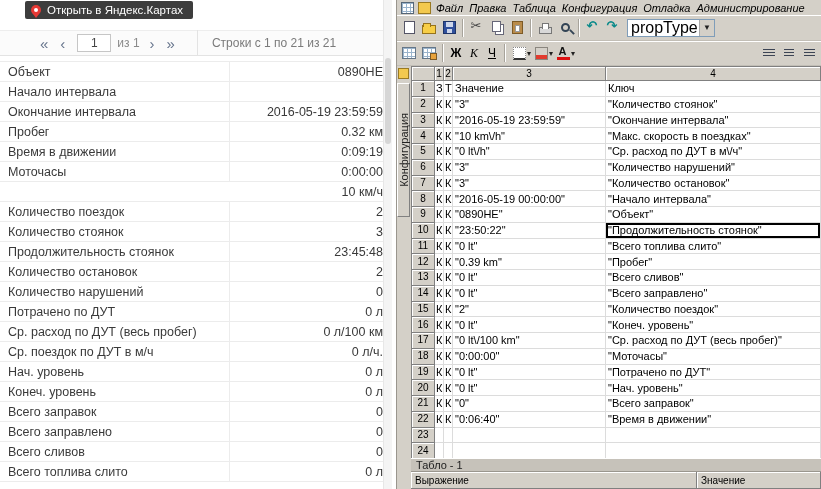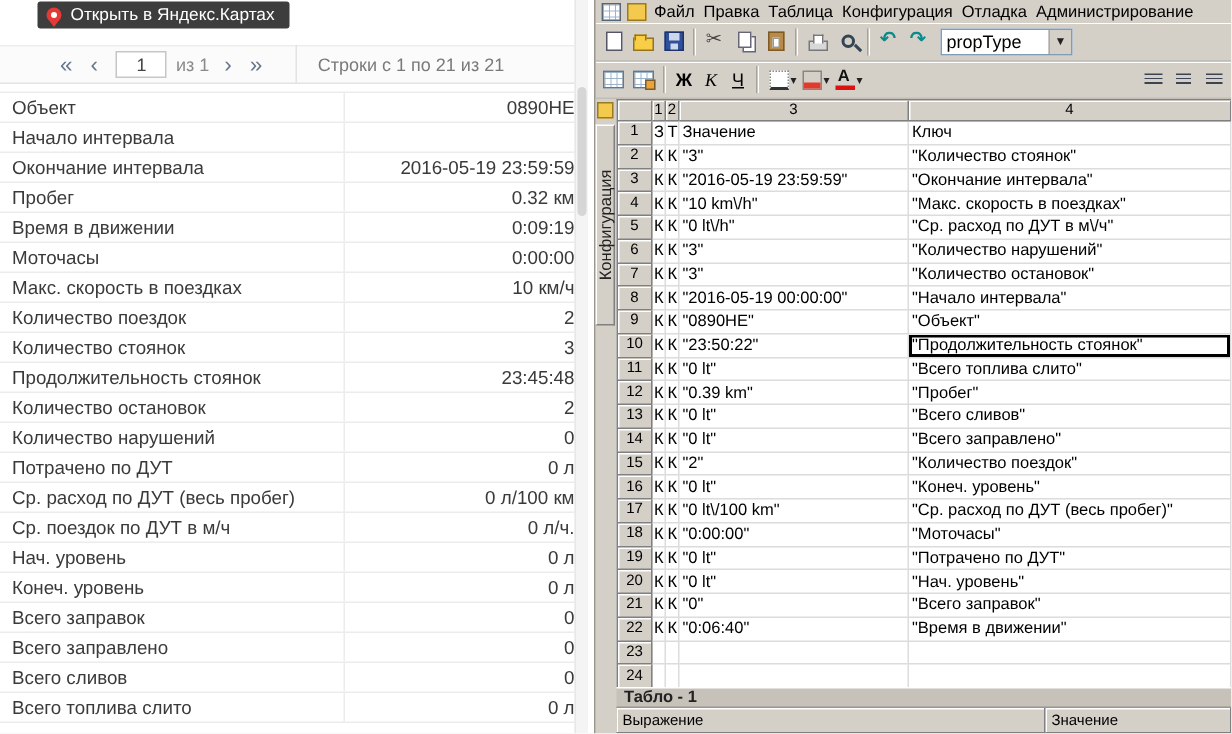--- a/index.html
+++ b/index.html
@@ -36,21 +36,21 @@
   .left-scrollbar { position:absolute; left:383px; top:0; width:9px; height:489px;
                     background:#f4f4f4; border-left:1px solid #e7e7e7; }
   .left-scroll-thumb { position:absolute; left:1px; right:1px; top:58px; height:86px;
                        background:#d6d6d6; border-radius:4px; }
 
   
   .right-panel { position:absolute; left:396px; top:0; width:425px; height:489px;
                  background:#d4d0c8; border-left:1px solid #9a968e; font-size:11px; color:#000; overflow:hidden; }
 
   .menu-bar { height:15px; display:flex; align-items:center; padding-left:2px;
-              white-space:nowrap; overflow:hidden; }
+              white-space:nowrap; overflow:hidden;font-style:italic; }
   .menu-item { padding:0 3px; font-size:11px; }
   .mbi { width:13px; height:12px; margin:0 2px; position:relative; flex:0 0 auto; }
   .mbi-table { background:#fff; border:1px solid #567;
                background-image:linear-gradient(#9ab4cc 1px,transparent 1px),linear-gradient(90deg,#9ab4cc 1px,transparent 1px);
                background-size:4px 4px; }
   .mbi-cfg { background:#f3c94e; border:1px solid #9a7a22; }
 
   .toolbar { display:flex; align-items:center; padding:2px 2px; border-bottom:1px solid #c2beb6;
              box-shadow:inset 0 1px 0 #fff; }
   .toolbar1 { height:26px; }
@@ -97,21 +97,21 @@
   .ico-align-center { width:10px; }
   .ico-align-right { width:11px; }
 
   .fmt { font-size:12px; width:18px; }
   .fmt-bold { font-weight:bold; }
   .fmt-italic { font-style:italic; font-family:"Liberation Serif","DejaVu Serif",serif; }
   .fmt-underline { text-decoration:underline; }
 
   .combo { display:flex; align-items:center; width:88px; height:18px; background:#fff;
            border:1px solid #7f9db9; margin-left:4px; flex:0 0 auto; }
-  .combo-value { flex:1; padding-left:3px; font-size:12px; white-space:nowrap; overflow:hidden; }
+  .combo-value { flex:1; padding-left:3px; font-size:16px; white-space:nowrap; overflow:hidden; }
   .combo-arrow { width:15px; height:16px; background:#d4d0c8; border-left:1px solid #aaa;
                  display:flex; align-items:center; justify-content:center; font-size:8px; color:#222; }
 
   .side-strip { position:absolute; left:0; top:66px; bottom:0; width:14px; background:#d4d0c8; }
   .side-icon { position:absolute; left:1px; top:2px; width:11px; height:11px;
                background:#f3c94e; border:1px solid #9a7a22; }
   .side-tab { position:absolute; left:0; top:17px; width:13px; height:134px; background:#d4d0c8;
               border:1px solid #808080; border-left:1px solid #fff; border-top:1px solid #fff;
               display:flex; align-items:center; justify-content:center; }
   .side-tab span { writing-mode:vertical-rl; transform:rotate(180deg); font-size:11px; color:#222; }
@@ -129,21 +129,21 @@
           box-shadow:inset 1px 1px 0 #fff; font-size:10px; display:flex; align-items:center; justify-content:center; }
   .gc { border-right:1px solid #dcdcdc; border-bottom:1px solid #dcdcdc; padding-left:2px;
         white-space:nowrap; overflow:hidden; flex:0 0 auto; display:flex; align-items:center; }
   .gc1 { width:9px; padding-left:1px; } .gc2 { width:9px; padding-left:1px; }
   .gc3 { width:153px; } .gc4 { flex:1 1 auto; }
   .grow.sel { font-weight:normal; }
   .grow.sel .gc4 { box-shadow:inset 0 0 0 2px #000; }
 
   .tablo { position:absolute; left:14px; right:0; bottom:0; height:31px; }
   .tablo-caption { height:14px; background:#c6c2ba; border-top:1px solid #fff; border-bottom:1px solid #9a968e;
-                   display:flex; align-items:center; padding-left:5px; font-size:11px; font-weight:bold; color:#222; }
+                   display:flex; align-items:center; padding-left:5px; font-size:11px; font-weight:normal; color:#222; }
   .tablo-head { display:flex; height:17px; }
   .thcell { background:#d4d0c8; border-right:1px solid #808080; border-bottom:1px solid #808080;
             box-shadow:inset 1px 1px 0 #fff; font-size:10px; display:flex; align-items:center; padding-left:4px; }
   .thc1 { width:286px; flex:0 0 auto; } .thc2 { flex:1 1 auto; }
 </style>
 </head>
 <body>
 
 <div id="stage">
 
@@ -183,21 +183,20 @@
         </div>
         <div class="lrow">
           <div class="llabel">Время в движении</div>
           <div class="lvalue">0:09:19</div>
         </div>
         <div class="lrow">
           <div class="llabel">Моточасы</div>
           <div class="lvalue">0:00:00</div>
         </div>
         <div class="lrow">
-          <div class="llabel">Макс. скорость в поездках</div>
           <div class="lvalue">10 км/ч</div>
         </div>
         <div class="lrow">
           <div class="llabel">Количество поездок</div>
           <div class="lvalue">2</div>
         </div>
         <div class="lrow">
           <div class="llabel">Количество стоянок</div>
           <div class="lvalue">3</div>
         </div>

